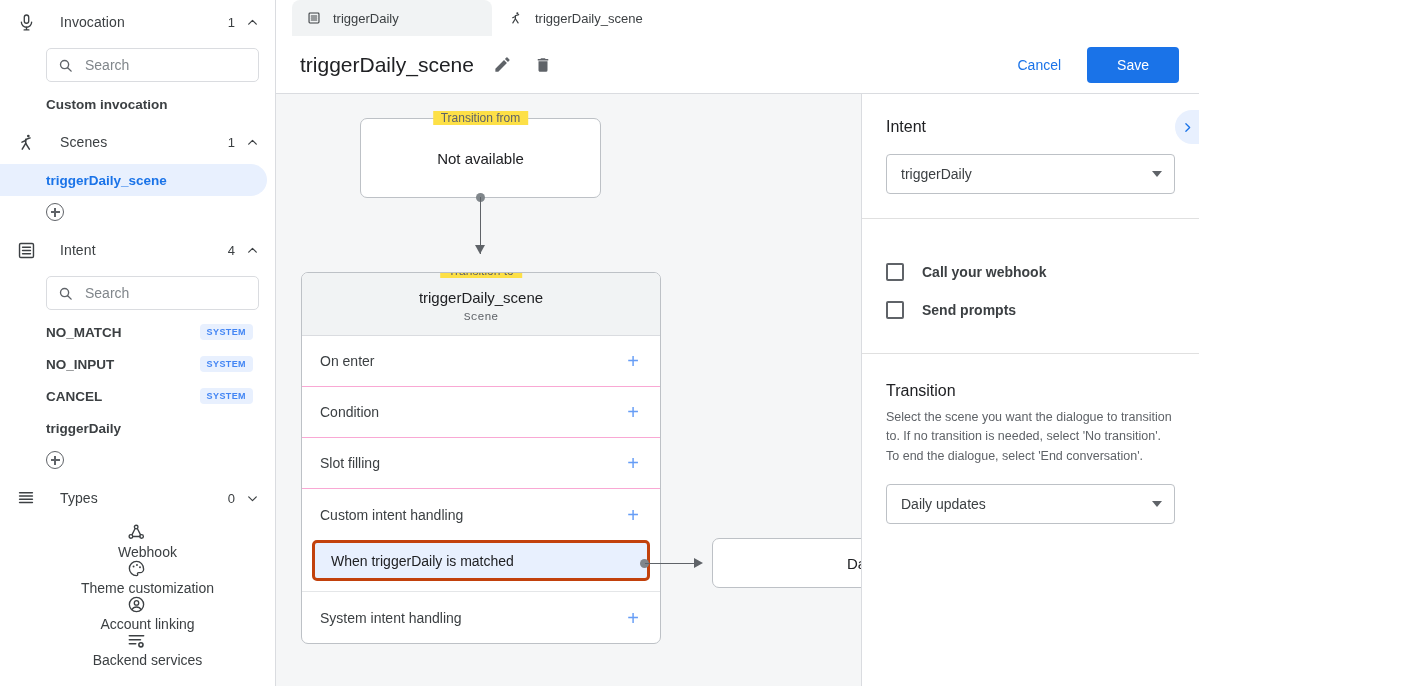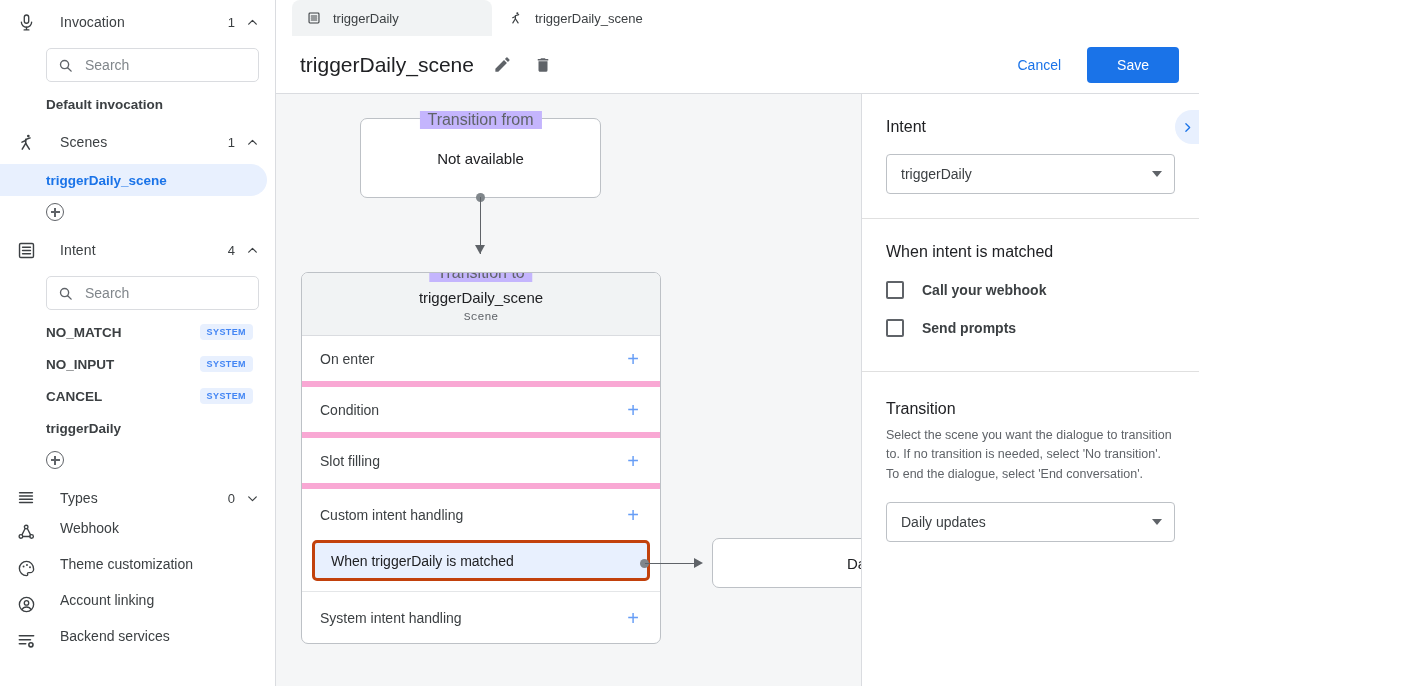--- a/index.html
+++ b/index.html
@@ -68,21 +68,21 @@
     width:18px;height:18px;border:1.4px solid #5f6368;border-radius:50%;
     position:relative;
   }
   .plus-circle:before,.plus-circle:after{
     content:"";position:absolute;background:#5f6368;
   }
   .plus-circle:before{left:3.5px;right:3.5px;top:7.4px;height:1.4px;}
   .plus-circle:after{top:3.5px;bottom:3.5px;left:7.4px;width:1.4px;}
 
   .nav-simple {
-    display:flex;height:36px;padding:0 16px 0 14px;cursor:pointer;
+    display:flex;align-items:center;height:36px;padding:0 16px 0 14px;cursor:pointer;flex-direction:column;
   }
   .nav-simple .ico{width:24px;height:24px;flex:0 0 24px;display:flex;align-items:center;justify-content:center;color:#3c4043;}
   .nav-simple .lbl{margin-left:22px;font-size:14px;color:#3c4043;}
 
   
   .main { flex: 1; height: 686px; position: relative; background: #fff; }
 
   
   .tabstrip {
     height: 36px; background: #ffffff;
@@ -141,22 +141,22 @@
   }
 
   .node{
     position:absolute;
     background:#fff;
     border:1px solid #bdc1c6;
     border-radius:7px;
   }
   .node-legend{
     position:absolute; top:-8px; left:50%; transform:translateX(-50%);
-    background:#c4b5fd; padding:0 8px;
-    font-size:16px; color:#5f6368; white-space:nowrap;
+    background:#fde047; padding:0 8px;
+    font-size:12px; color:#5f6368; white-space:nowrap;
   }
   .node-empty{
     display:flex;align-items:center;justify-content:center;
     font-size:15px;color:#202124;height:100%;
   }
 
   
   .scene-card{
     position:absolute;
     background:#fff;
@@ -168,21 +168,21 @@
     background:#f1f3f4;
     border-bottom:1px solid #dadce0;
     padding:16px 10px 12px;
     text-align:center;
   }
   .scene-head .sname{font-size:15px;color:#202124;}
   .scene-head .ssub{font-size:11.5px;color:#5f6368;margin-top:4px;font-family:Liberation Mono, monospace;}
   .scene-row{
     height:51px;display:flex;align-items:center;
     padding:0 18px 0 18px;
-    border-bottom:6px solid #f9a8d4;
+    border-bottom:1px solid #f9a8d4;
     font-size:14px;color:#3c4043;
   }
   .scene-row:last-child{border-bottom:none;}
   .scene-row .rplus{
     margin-left:auto;color:#669df6;font-size:20px;line-height:1;cursor:pointer;
     width:18px;text-align:center;font-weight:400;
   }
   .scene-sub-wrap{ border-bottom:1px solid #e4e6e8; padding:0 10px 10px 10px;}
   .handler-chip{
     background:#e8f0fe;border:3px solid #c2410c;border-radius:5px;
@@ -262,21 +262,21 @@
       <div class="search-box">
         <span class="sicon">
           <svg width="15" height="15" viewBox="0 0 24 24" fill="none" stroke="#5f6368" stroke-width="2.2" stroke-linecap="round">
               <circle cx="10.5" cy="10.5" r="6.5"></circle>
               <line x1="15.5" y1="15.5" x2="21" y2="21"></line>
             </svg>
         </span>
         <input type="text" placeholder="Search" style="">
       </div>
       <div class="sub-item">
-        <span>Default invocation</span>
+        <span>Custom invocation</span>
       </div>
     </div>
 
     <div class="nav-group">
       <div class="nav-head">
         <span class="ico">
           <svg width="19" height="19" viewBox="0 0 24 24" fill="none" stroke="#3c4043" stroke-width="1.9" stroke-linecap="round" stroke-linejoin="round">
             <circle cx="14.3" cy="3.9" r="1.7" fill="#3c4043" stroke="none"></circle>
             <path d="M11 8.2 L16.6 6.2"></path>
             <path d="M11 8.2 L11 13.2"></path>
@@ -537,21 +537,20 @@
 
         <div class="panel-sec">
           <div class="panel-h">Intent</div>
           <div class="select">
             <span>triggerDaily</span>
             <span class="caret"></span>
           </div>
         </div>
 
         <div class="panel-sec" style="padding-bottom:34px;">
-          <div class="panel-h">When intent is matched</div>
           <div class="chk-row">
             <span class="chkbox"></span>
             <span class="clabel">Call your webhook</span>
           </div>
           <div class="chk-row">
             <span class="chkbox"></span>
             <span class="clabel">Send prompts</span>
           </div>
         </div>
 

